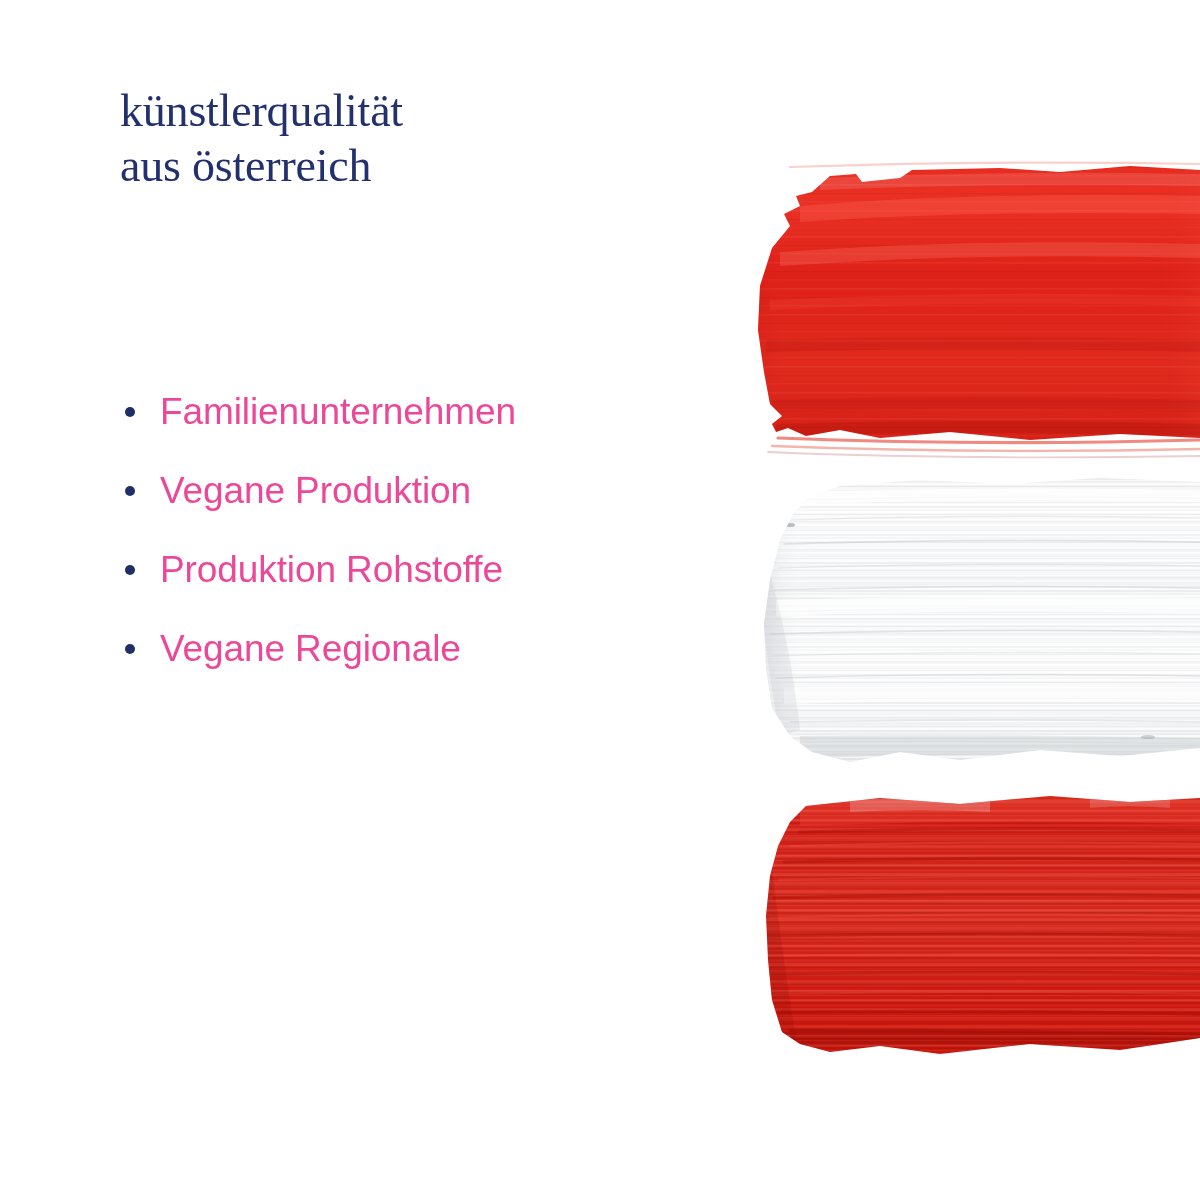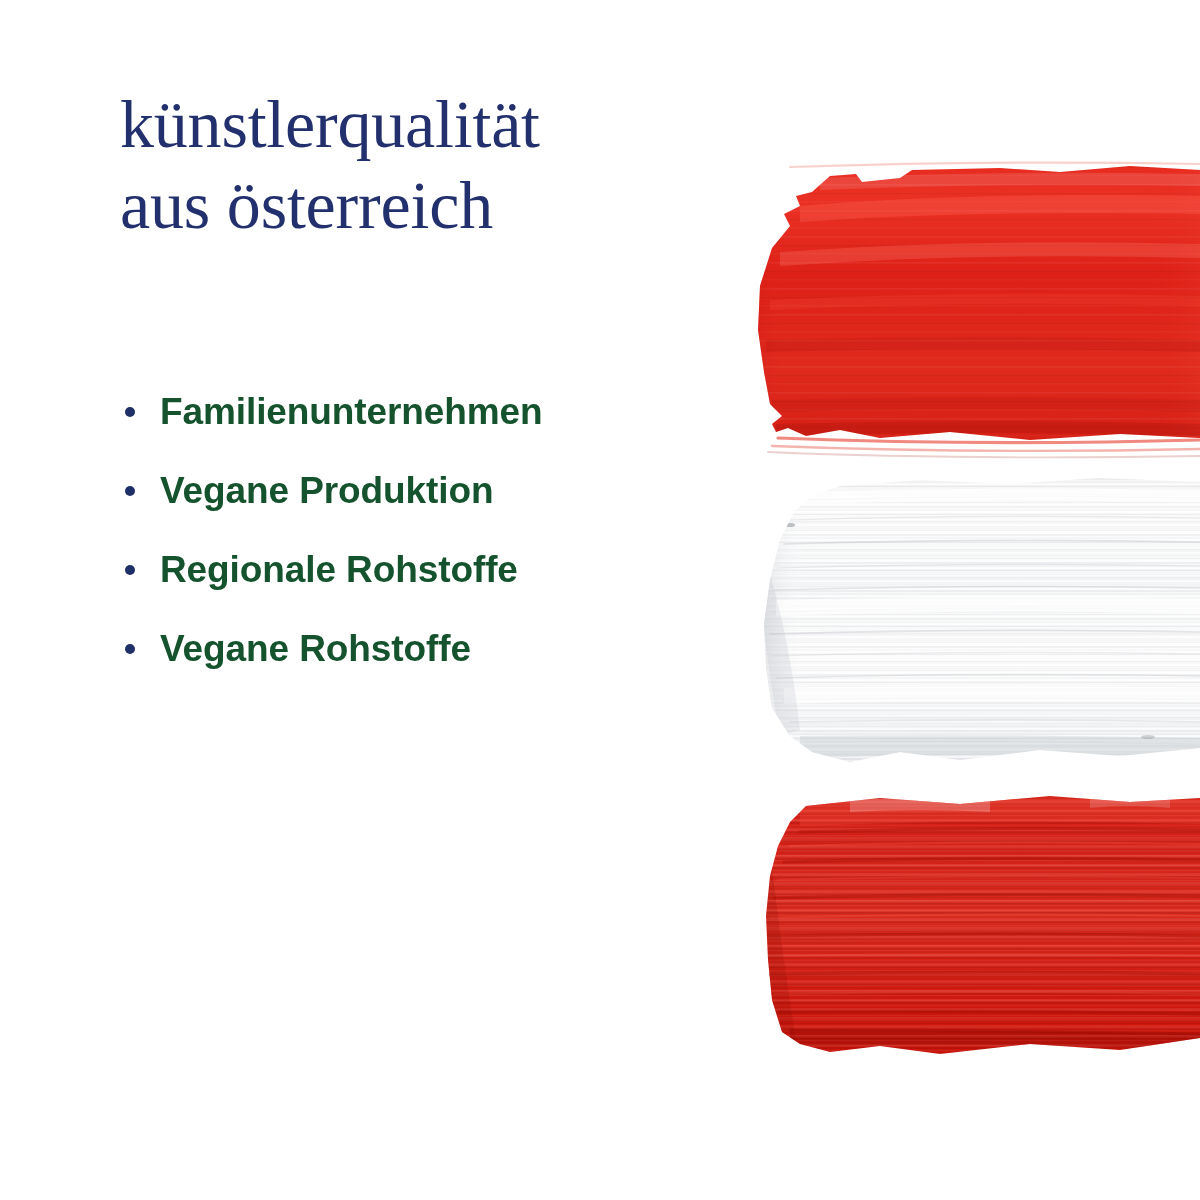--- a/index.html
+++ b/index.html
@@ -21,21 +21,21 @@
 
   
   .text-block {
     position: absolute;
     left: 120px;
     top: 84px;
     width: 660px;
   }
   .headline {
     font-family: "Liberation Serif", "DejaVu Serif", serif;
-    font-size: 68px;
+    font-size: 46px;
     line-height: 1.19;
     font-weight: 400;
     color: #23306e;
     letter-spacing: -0.2px;
     margin: 0;
     white-space: pre-line;
   }
 
   .feature-list {
     list-style: none;
@@ -47,22 +47,22 @@
     width: 640px;
   }
   .feature-item {
     position: relative;
     padding-left: 35px;
     height: 79px;
     display: flex;
     align-items: center;
     font-family: "Liberation Sans", "DejaVu Sans", sans-serif;
     font-size: 37px;
-    font-weight: 700;
-    color: #14532d;
+    font-weight: 400;
+    color: #ec4899;
     letter-spacing: -0.1px;
     white-space: nowrap;
   }
   .feature-item .bullet-dot {
     position: absolute;
     left: 0px;
     top: 50%;
     transform: translateY(-50%);
     width: 10px;
     height: 10px;
@@ -280,22 +280,22 @@
       <li class="feature-item">
         <span class="bullet-dot"></span>
         <span>Familienunternehmen</span>
       </li>
       <li class="feature-item">
         <span class="bullet-dot"></span>
         <span>Vegane Produktion</span>
       </li>
       <li class="feature-item">
         <span class="bullet-dot"></span>
-        <span>Regionale Rohstoffe</span>
+        <span>Produktion Rohstoffe</span>
       </li>
       <li class="feature-item">
         <span class="bullet-dot"></span>
-        <span>Vegane Rohstoffe</span>
+        <span>Vegane Regionale</span>
       </li>
     </ul>
   </div>
 
 </div>
 
 </body></html>

